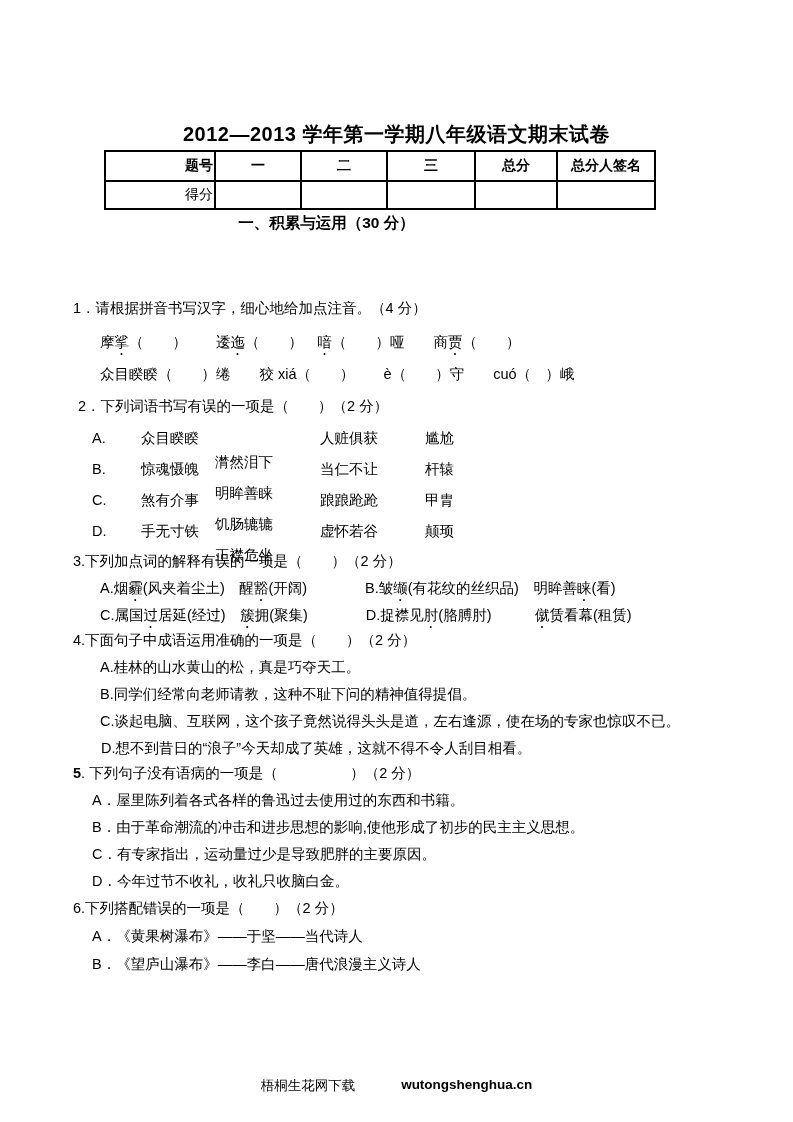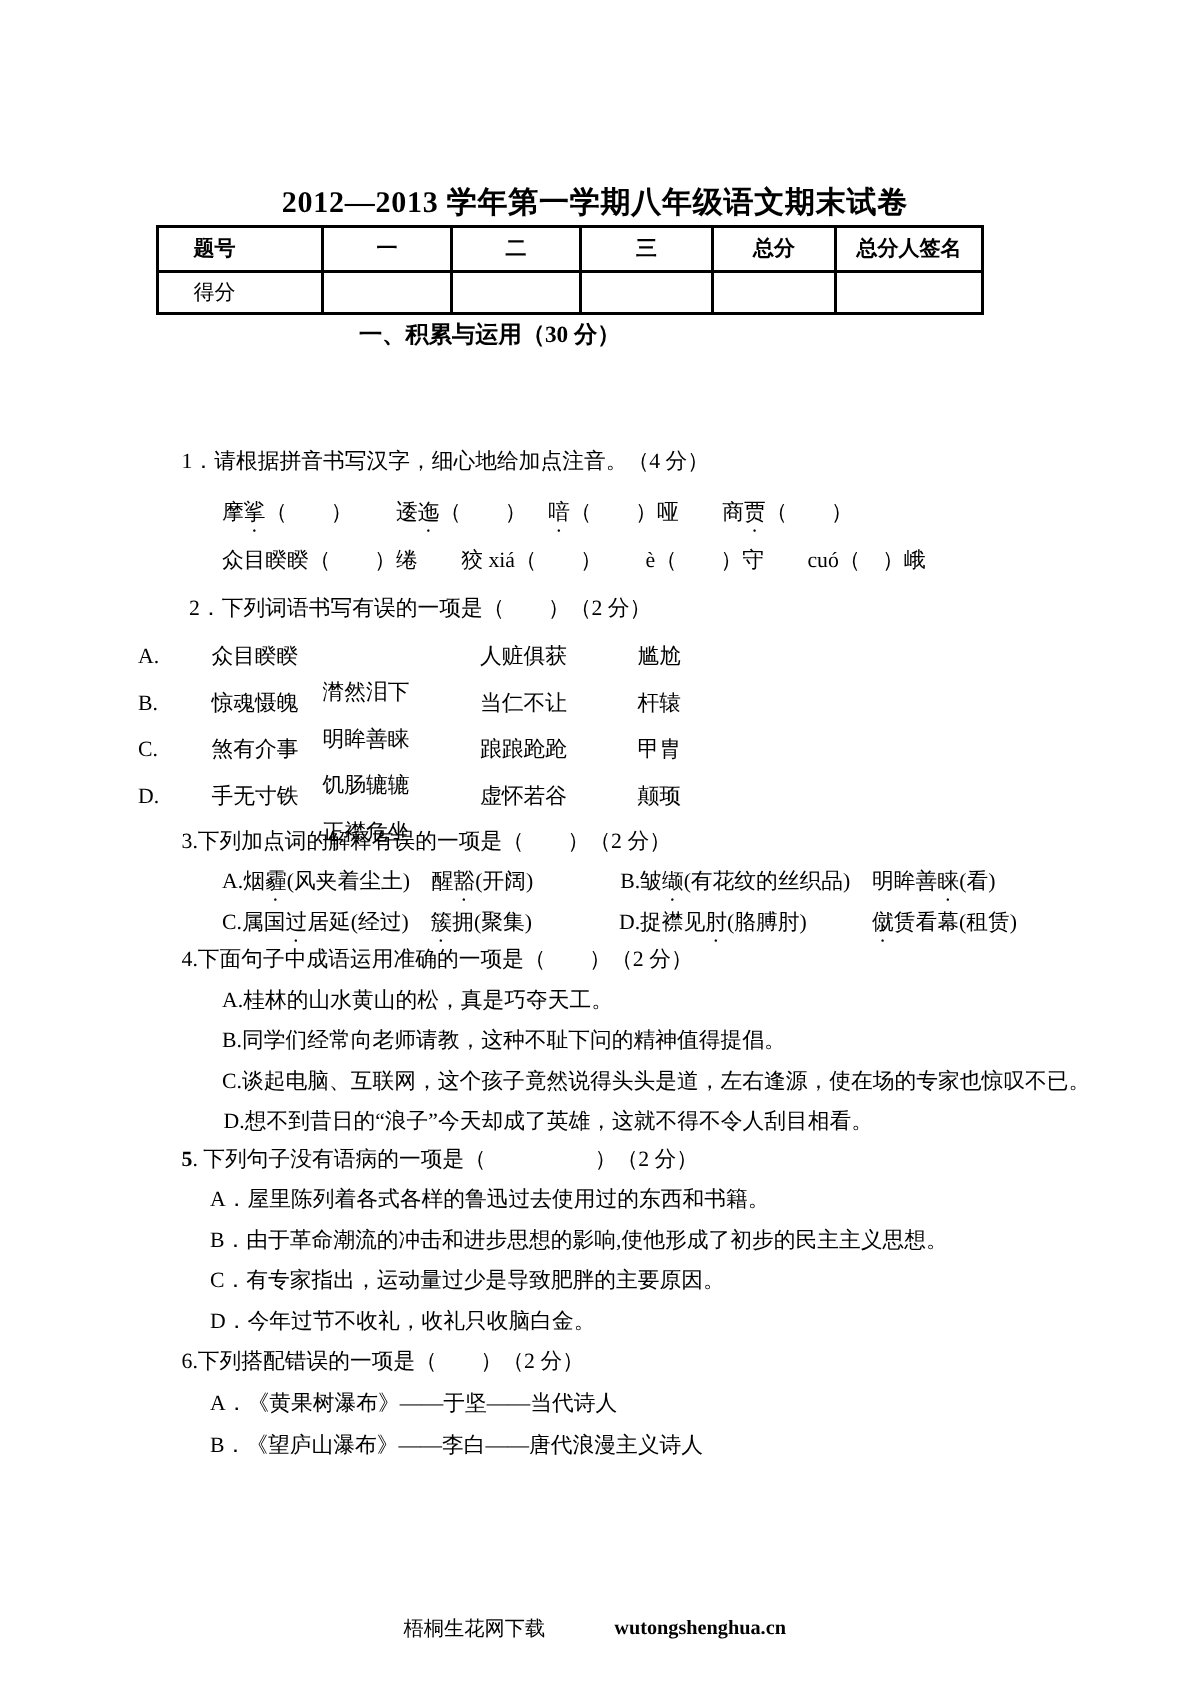--- a/index.html
+++ b/index.html
@@ -1,44 +1,44 @@
 <!DOCTYPE html>
 <html><head>
 <meta charset="utf-8">
 <style>
   html,body { margin:0; padding:0; background:#ffffff; }
   .page {
     position:relative; width:793px; height:1122px; background:#fff;
-    font-family:Liberation Serif, serif; color:#000; overflow:hidden;
+    font-family:Liberation Sans, sans-serif; color:#000; overflow:hidden;
   }
   .title {
     position:absolute; top:121px; left:0; width:100%;
     text-align:center; font-size:20px; font-weight:bold; letter-spacing:.5px;
   }
   .spellcheck-dots {
     position:absolute; top:147px; left:390px; width:64px; height:3px;
     border-bottom:2px dotted #9a9a9a;
   }
   table { border-collapse:collapse; position:absolute; }
   td { border:2px solid #000; font-size:14px; vertical-align:middle; }
   .score-table { left:104px; top:150px; }
   .score-table td { height:26px; text-align:center; font-weight:bold; }
-  .score-table td.lbl { text-align:left; padding-left:23px; }
+  .score-table td.lbl { text-align:right; padding-left:23px; }
   .score-table tr.r2 td { height:24px; font-weight:normal; }
   .c0{width:84px}.c1{width:82px}.c2{width:82px}.c3{width:84px}.c4{width:78px}.c5{width:94px}
   .grader-table { left:104px; top:237px; }
   .grader-table td { height:22px; text-align:left; padding-left:6px; font-weight:bold; }
   .grader-table tr.r2 td { height:16px; }
   .g0{width:58px}.g1{width:46px}
   .section-heading {
     position:absolute; top:213px; left:104px; width:445px;
     text-align:center; font-weight:bold; font-size:15.5px;
   }
   .questions { position:absolute; left:73px; top:0; width:700px; font-size:14.5px; }
-  .line { position:absolute; white-space:pre; line-height:20px; height:20px;margin-left:48px; }
+  .line { position:absolute; white-space:pre; line-height:20px; height:20px; }
   .opt-row { position:absolute; display:flex; line-height:20px; height:20px; }
   .ol { width:33px; }
   .w0 { width:90px;text-align:center; } .w1 { width:105px;margin-top:24px; } .w2 { width:105px; }
   .em-dot {
     -webkit-text-emphasis:filled dot; -webkit-text-emphasis-position:under right;
     text-emphasis:filled dot; text-emphasis-position:under right;
   }
   .bold { font-weight:bold; }
   .footer {
     position:absolute; top:1040px; left:0; width:100%;

